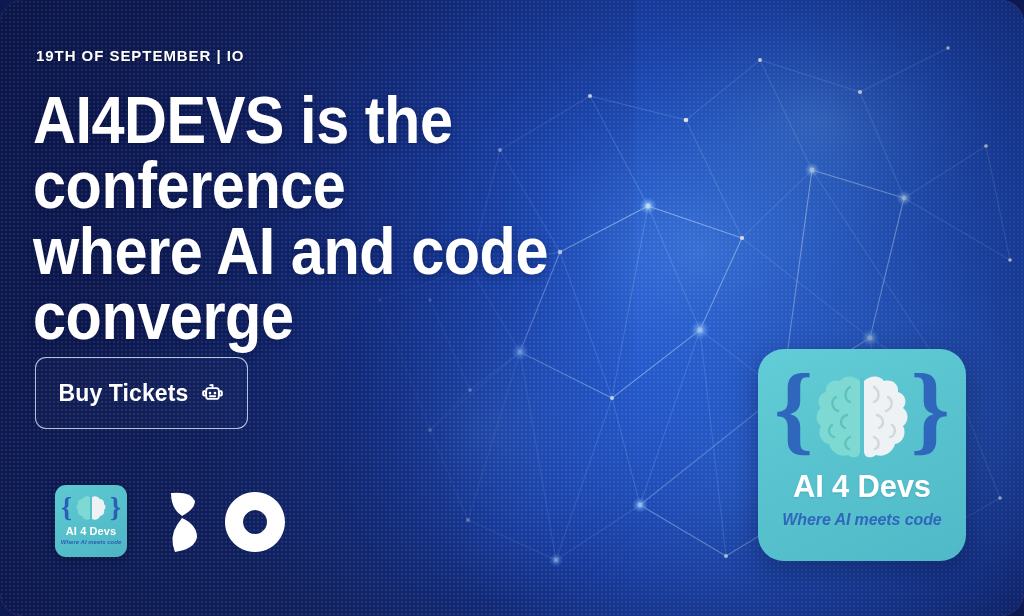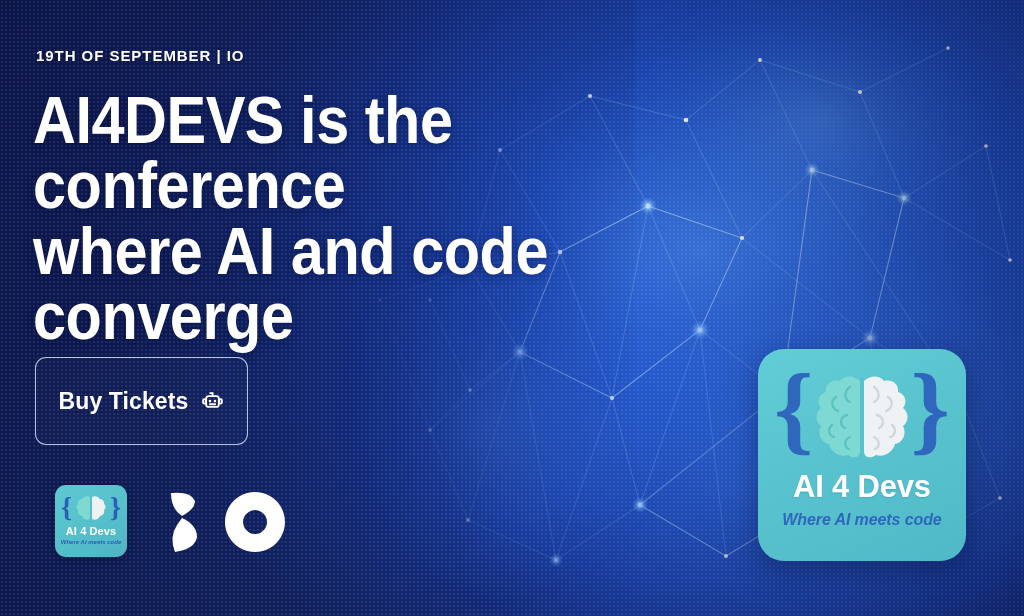--- a/index.html
+++ b/index.html
@@ -5,20 +5,21 @@
 <style>
   * { margin:0; padding:0; box-sizing:border-box; }
   html,body { width:1024px; height:616px; overflow:hidden; background:#0d1a52; }
   body { font-family:"Liberation Sans", sans-serif; }
 
   .stage {
     position:relative;
     width:1024px; height:616px;
     overflow:hidden;
     background:#ec4899;
+    border-radius:24px;
   }
 
   
   .bg-base {
     position:absolute; inset:0;
     background:
       radial-gradient(ellipse 900px 700px at 78% 38%, #2a63d8 0%, #1d4cc0 28%, #16379c 52%, rgba(18,40,120,0) 78%),
       radial-gradient(ellipse 700px 600px at 8% 8%, #16246e 0%, #14215f 45%, rgba(16,28,80,0) 80%),
       linear-gradient(160deg, #152470 0%, #15286f 22%, #15317f 42%, #132564 70%, #0c1646 100%);
   }
@@ -66,21 +67,21 @@
     letter-spacing:-0.5px;
     transform:scaleX(0.90);
     transform-origin:left top;
     text-shadow:0 2px 10px rgba(5,15,60,0.45);
   }
   .headline .ln { display:block; }
 
   
   .btn {
     position:absolute; left:35px; top:357px;
-    width:213px; height:88px;
+    width:213px; height:72px;
     border:1.5px solid rgba(225,235,255,0.80);
     border-radius:11px;
     background:rgba(255,255,255,0.015);
     display:flex; align-items:center; justify-content:center; gap:13px;
     cursor:pointer;
   }
   .btn-label {
     color:#ffffff; font-size:23px; font-weight:bold; letter-spacing:0.1px;
   }
   .btn-icon { width:23px; height:23px; display:block; }

